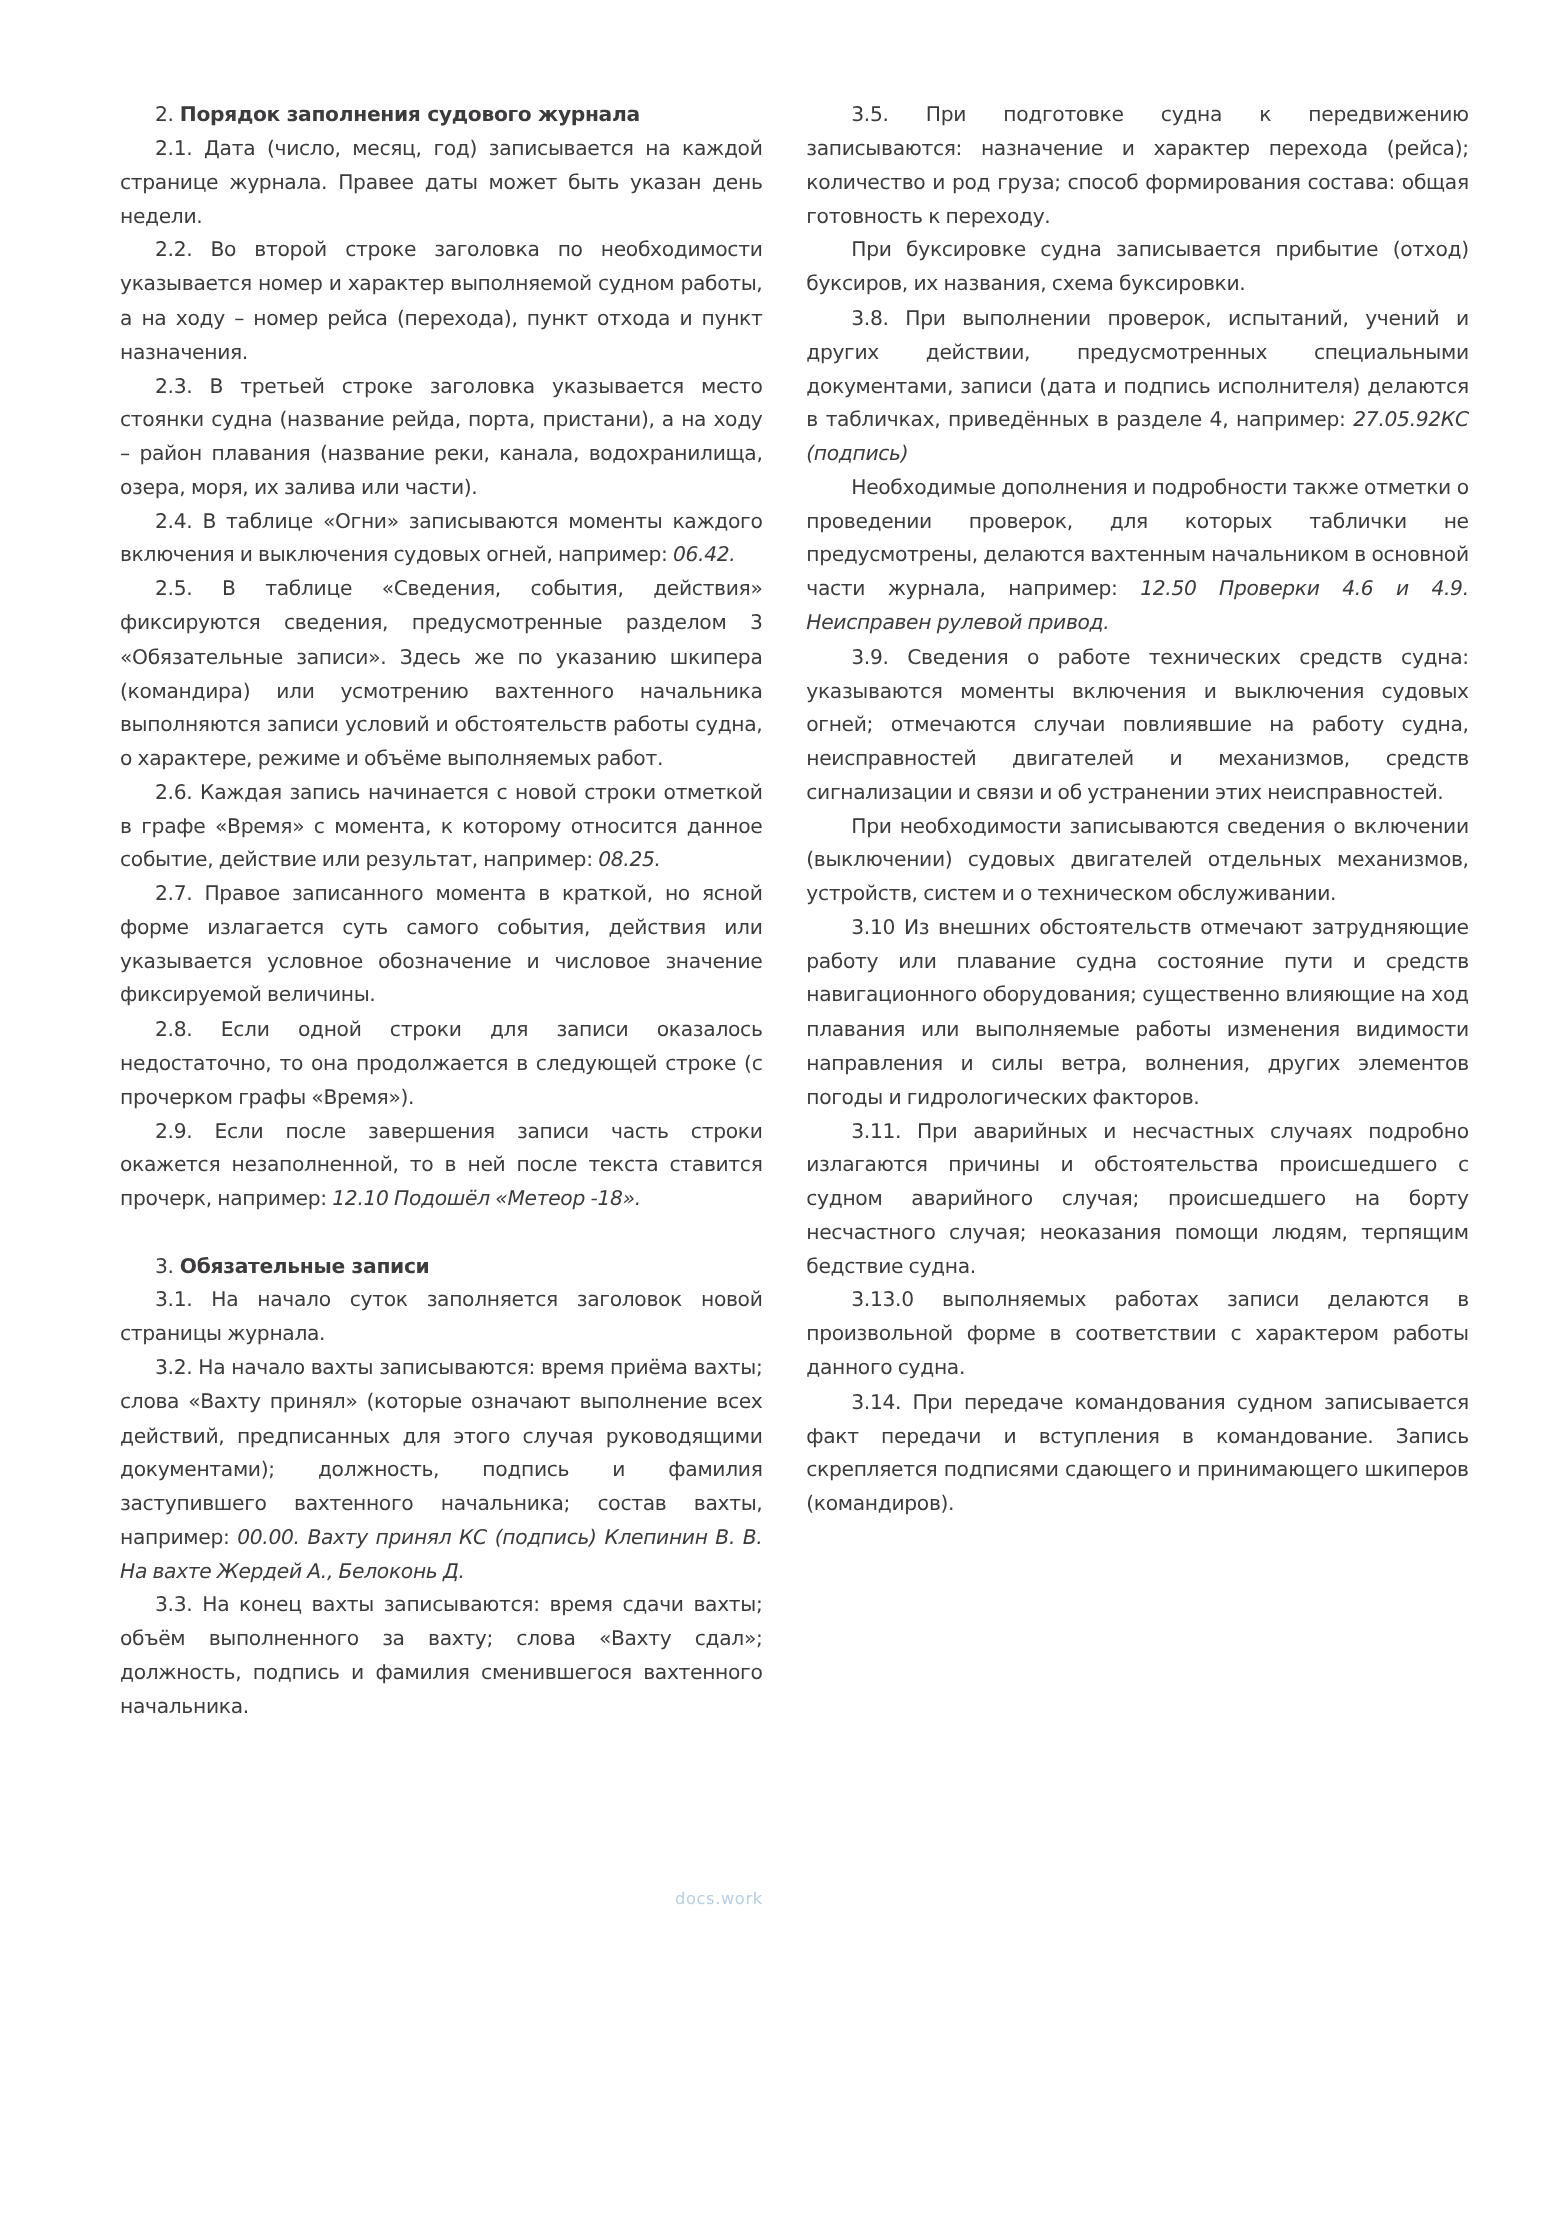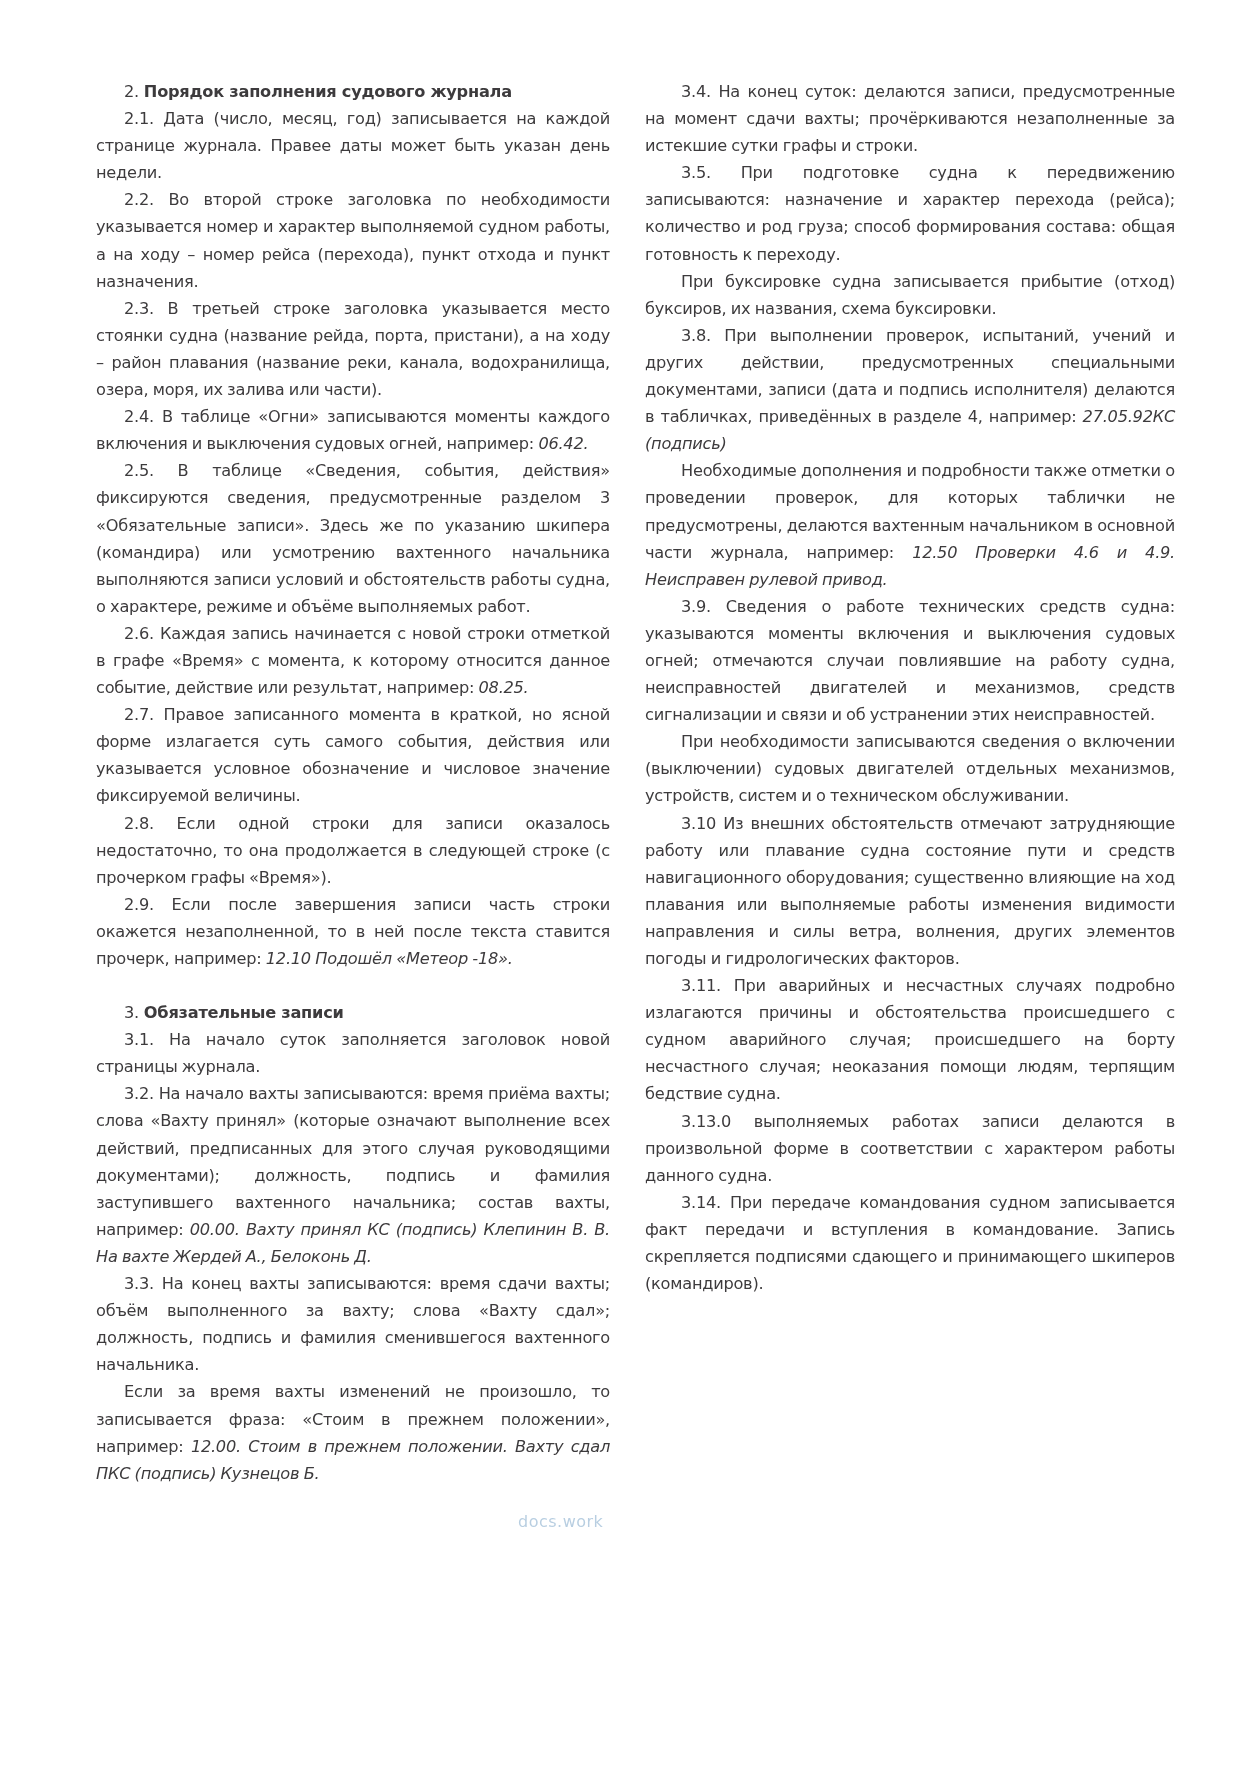--- a/index.html
+++ b/index.html
@@ -8,21 +8,21 @@
   .col { position: absolute; top: 50px; margin-top: 28px; }
   .col-left { left: 96px; width: 514px; }
   .col-right { left: 645px; width: 530px; }
   .p { font-size: 16.2px; line-height: 27.1px; text-align: justify; margin: 0;
        text-indent: 28px; letter-spacing: -0.25px; word-spacing: -0.5px; }
   .col-right .p { text-indent: 36px; }
   .h { font-size: 16.2px; line-height: 27.1px; margin: 0; text-indent: 28px; letter-spacing: -0.25px; }
   .h b { font-weight: bold; }
   .gap { height: 27px; }
   em { font-style: italic; }
-  .watermark { position: absolute; left: 518px; top: 1512px; font-size: 16px;
+  .watermark { position: absolute; left: 540px; top: 1512px; font-size: 13px;
                color: #7fa7c9; opacity: 0.55; letter-spacing: 0.5px; text-align: center; }
 </style>
 </head>
 <body>
 
 <div class="col col-left">
   <p class="h">
     <span>2.</span>
     <b>Порядок заполнения судового журнала</b>
   </p>
@@ -39,27 +39,25 @@
     </div>
   <div class="gap"></div>
   <p class="h">
     <span>3.</span>
     <b>Обязательные записи</b>
   </p>
   <div id="s3">
       <p class="p"><span>3.1. На начало суток заполняется заголовок новой страницы журнала.</span></p>
       <p class="p"><span>3.2. На начало вахты записываются: время приёма вахты; слова «Вахту принял» (которые означают выполнение всех действий, предписанных для этого случая руководящими документами); должность, подпись и фамилия заступившего вахтенного начальника; состав вахты, например: </span><em>00.00. Вахту принял КС (подпись) Клепинин В. В. На вахте Жердей А., Белоконь Д.</em></p>
       <p class="p"><span>3.3. На конец вахты записываются: время сдачи вахты; объём выполненного за вахту; слова «Вахту сдал»; должность, подпись и фамилия сменившегося вахтенного начальника.</span></p>
-      <p class="p"><span>Если за время вахты изменений не произошло, то записывается фраза: «Стоим в прежнем положении», например: </span><em>12.00. Стоим в прежнем положении. Вахту сдал ПКС (подпись) Кузнецов Б.</em></p>
     </div>
 </div>
 
 <div class="col col-right">
   <div id="sr">
-      <p class="p"><span>3.4. На конец суток: делаются записи, предусмотренные на момент сдачи вахты; прочёркиваются незаполненные за истекшие сутки графы и строки.</span></p>
       <p class="p"><span>3.5. При подготовке судна к передвижению записываются: назначение и характер перехода (рейса); количество и род груза; способ формирования состава: общая готовность к переходу.</span></p>
       <p class="p"><span>При буксировке судна записывается прибытие (отход) буксиров, их названия, схема буксировки.</span></p>
       <p class="p"><span>3.8. При выполнении проверок, испытаний, учений и других действии, предусмотренных специальными документами, записи (дата и подпись исполнителя) делаются в табличках, приведённых в разделе 4, например: </span><em>27.05.92КС (подпись)</em></p>
       <p class="p"><span>Необходимые дополнения и подробности также отметки о проведении проверок, для которых таблички не предусмотрены, делаются вахтенным начальником в основной части журнала, например: </span><em>12.50 Проверки 4.6 и 4.9. Неисправен рулевой привод.</em></p>
       <p class="p"><span>3.9. Сведения о работе технических средств судна: указываются моменты включения и выключения судовых огней; отмечаются случаи повлиявшие на работу судна, неисправностей двигателей и механизмов, средств сигнализации и связи и об устранении этих неисправностей.</span></p>
       <p class="p"><span>При необходимости записываются сведения о включении (выключении) судовых двигателей отдельных механизмов, устройств, систем и о техническом обслуживании.</span></p>
       <p class="p"><span>3.10 Из внешних обстоятельств отмечают затрудняющие работу или плавание судна состояние пути и средств навигационного оборудования; существенно влияющие на ход плавания или выполняемые работы изменения видимости направления и силы ветра, волнения, других элементов погоды и гидрологических факторов.</span></p>
       <p class="p"><span>3.11. При аварийных и несчастных случаях подробно излагаются причины и обстоятельства происшедшего с судном аварийного случая; происшедшего на борту несчастного случая; неоказания помощи людям, терпящим бедствие судна.</span></p>
       <p class="p"><span>3.13.0 выполняемых работах записи делаются в произвольной форме в соответствии с характером работы данного судна.</span></p>
       <p class="p"><span>3.14. При передаче командования судном записывается факт передачи и вступления в командование. Запись скрепляется подписями сдающего и принимающего шкиперов (командиров).</span></p>

